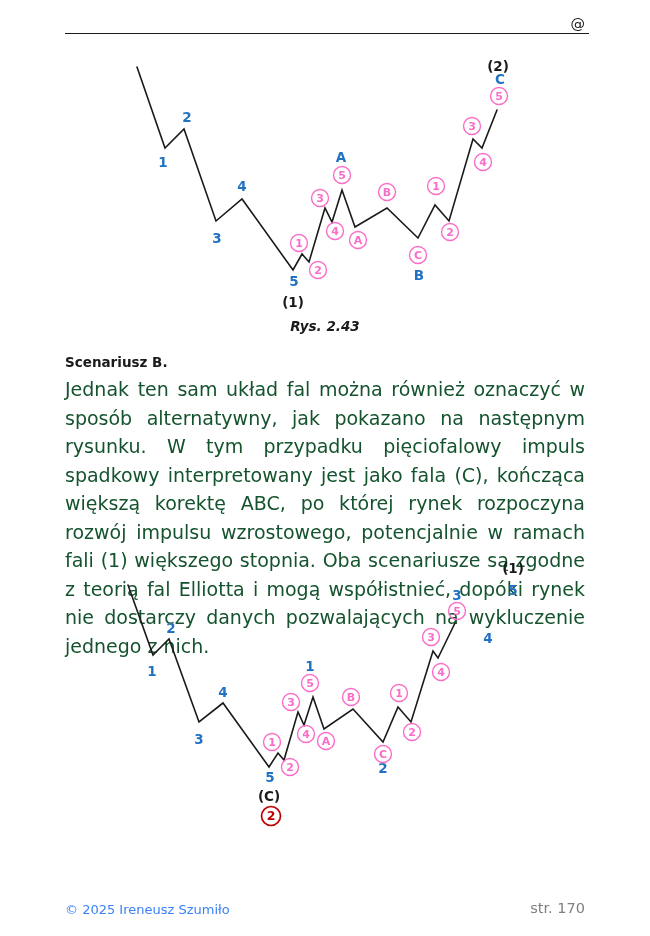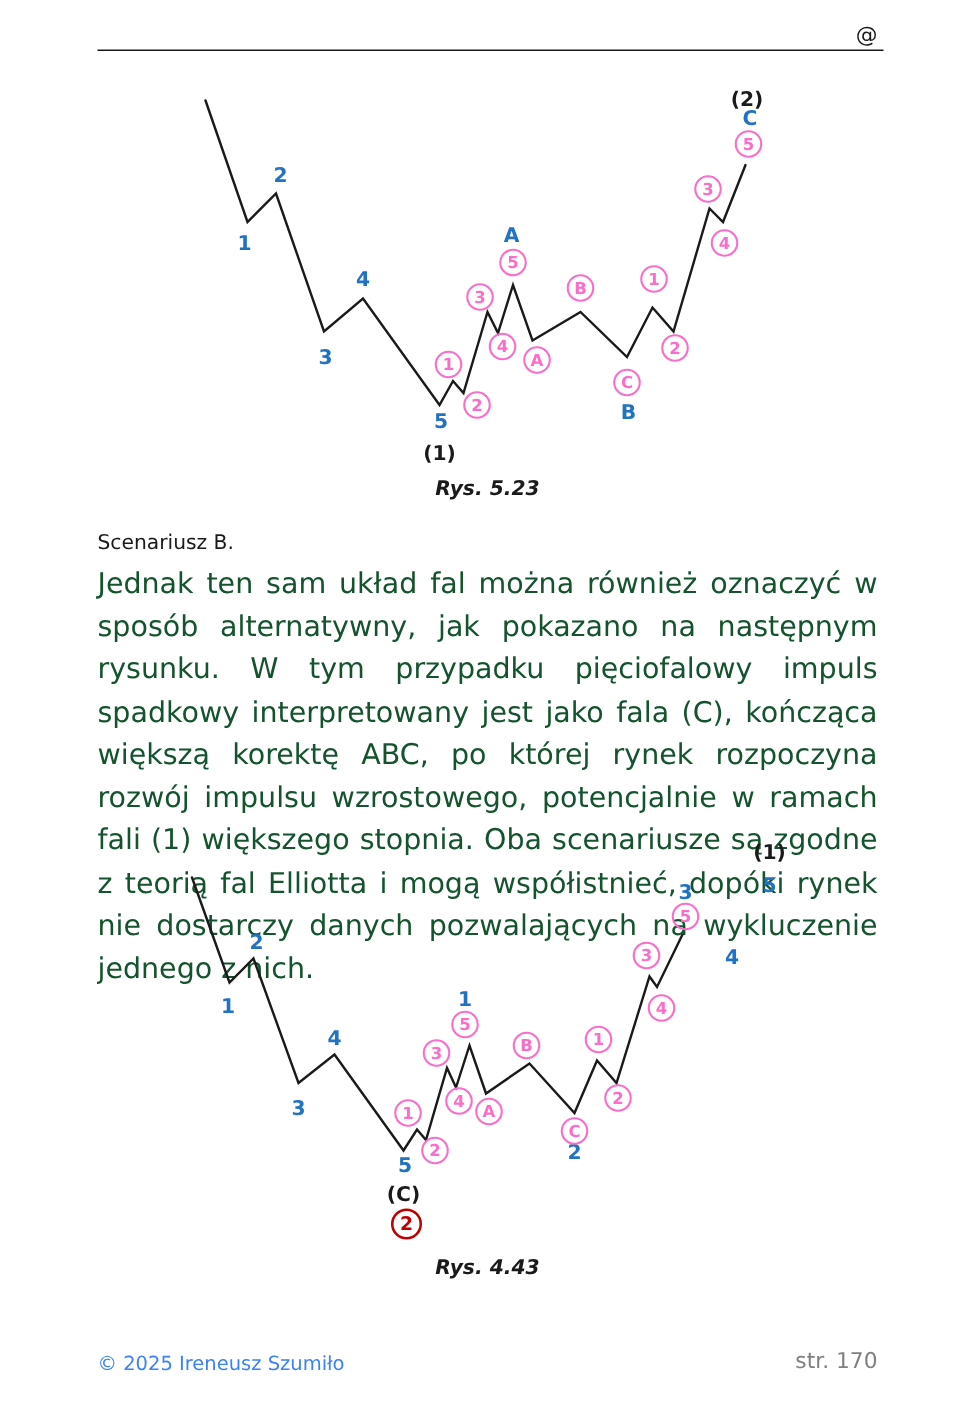--- a/index.html
+++ b/index.html
@@ -17,21 +17,21 @@
   text{font-family:"DejaVu Sans",sans-serif;text-anchor:middle;}
   .lbl-blue{fill:#2272c3;font-size:13.5px;font-weight:bold;}
   .lbl-black{fill:#1a1a1a;font-size:13.5px;font-weight:600;}
   .lbl-circle-pink{fill:#fa6dc8;font-size:11px;font-weight:600;}
   .lbl-circle-red{fill:#c00000;font-size:12.5px;font-weight:bold;}
   circle.ring-pink{fill:none;stroke:#fa6dc8;stroke-width:1.4;}
   circle.ring-red{fill:none;stroke:#c00000;stroke-width:1.7;}
   .caption{left:0;width:650px;text-align:center;font-style:italic;font-size:13.5px;font-weight:600;}
   .caption-1{top:318px;}
   .caption-2{top:837px;}
-  .heading{left:65px;top:354px;width:520px;font-size:13.5px;font-weight:normal;}
+  .heading{left:65px;top:354px;width:520px;font-size:13.5px;font-weight:bold;}
   .paragraph{
     left:65px;top:375px;width:520px;font-size:19px;line-height:28.5px;
     text-align:justify;color:#14532d;
   }
   .footer-copy{left:65px;top:902px;font-size:13px;color:#3b82f6;}
   .footer-page{right:65px;top:900px;font-size:14.5px;color:#808080;text-align:left;}
 </style>
 </head>
 <body>
 
@@ -118,21 +118,21 @@
       </g>
       <g>
         <circle cx="483" cy="162" r="8.5" class="ring-pink"></circle>
         <text x="483" y="162" dy="3.9" class="lbl-circle-pink">4</text>
       </g>
       <g>
         <circle cx="499" cy="96" r="8.5" class="ring-pink"></circle>
         <text x="499" y="96" dy="3.9" class="lbl-circle-pink">5</text>
       </g>
     </svg>
-  <div class="abs caption caption-1">Rys. 5.23</div>
+  <div class="abs caption caption-1">Rys. 2.43</div>
 
   <div class="abs heading">Scenariusz B.</div>
   <div class="abs paragraph">Jednak ten sam układ fal można również oznaczyć w sposób alternatywny, jak pokazano na następnym rysunku. W tym przypadku pięciofalowy impuls spadkowy interpretowany jest jako fala (C), kończąca większą korektę ABC, po której rynek rozpoczyna rozwój impulsu wzrostowego, potencjalnie w ramach fali (1) większego stopnia. Oba scenariusze są zgodne z teorią fal Elliotta i mogą współistnieć, dopóki rynek nie dostarczy danych pozwalających na wykluczenie jednego z nich.</div>
 
   <svg class="fig2" width="420" height="275" viewBox="110 555 420 275">
       <polyline points="128,585 153,655 169,639 199,722 223,703 269,767 278,753 284,760 298,712 304,725 313,697 324,729 353,709 383,742 398,707 411,722 433,651 438,658 455,623" class="wave-line"></polyline>
       <g>
         <text x="152" y="671" dy="4.6" class="lbl-blue">1</text>
       </g>
       <g>
@@ -218,18 +218,17 @@
       </g>
       <g>
         <circle cx="441" cy="672" r="8.5" class="ring-pink"></circle>
         <text x="441" y="672" dy="3.9" class="lbl-circle-pink">4</text>
       </g>
       <g>
         <circle cx="457" cy="611" r="8.5" class="ring-pink"></circle>
         <text x="457" y="611" dy="3.9" class="lbl-circle-pink">5</text>
       </g>
     </svg>
-  <div class="abs caption caption-2">Rys. 4.43</div>
 
   <div class="abs footer-copy">© 2025 Ireneusz Szumiło</div>
   <div class="abs footer-page">str. 170</div>
 
 </div>
 
 </body></html>

